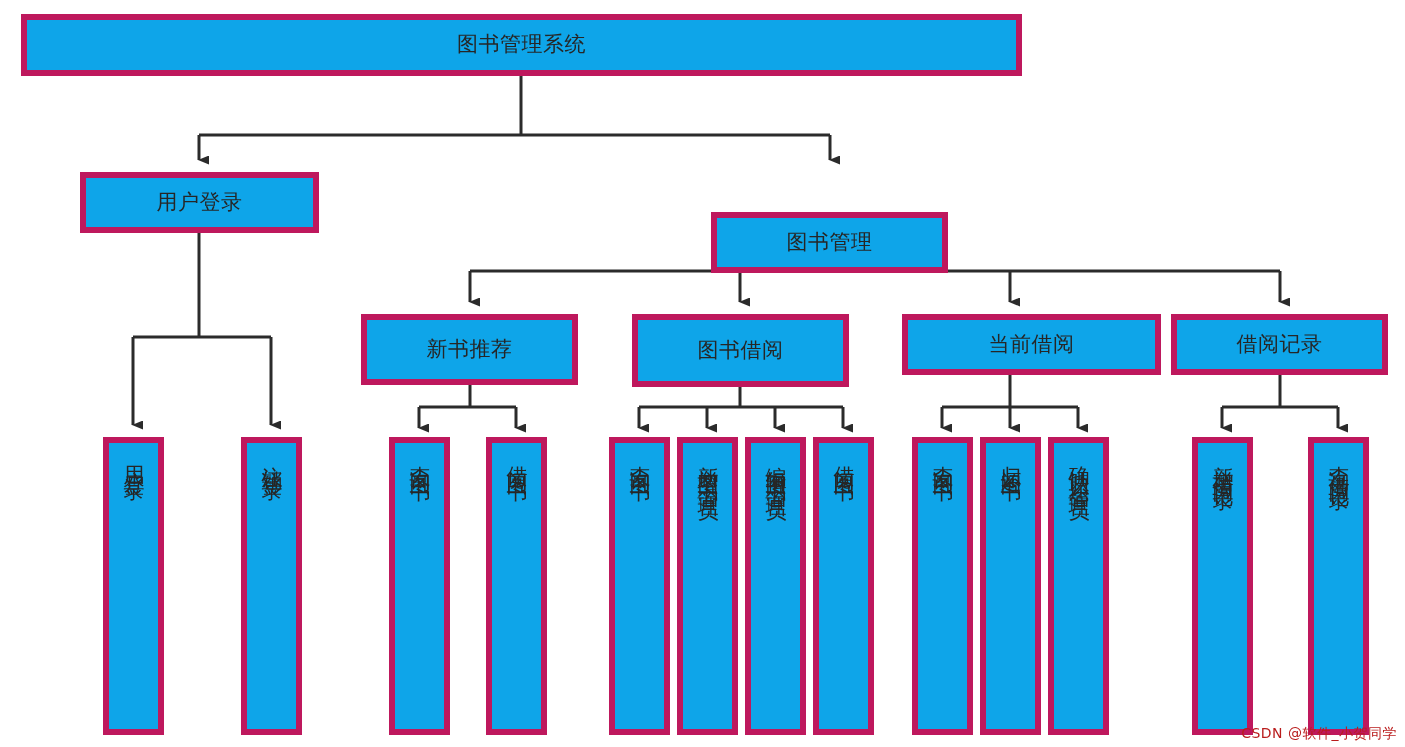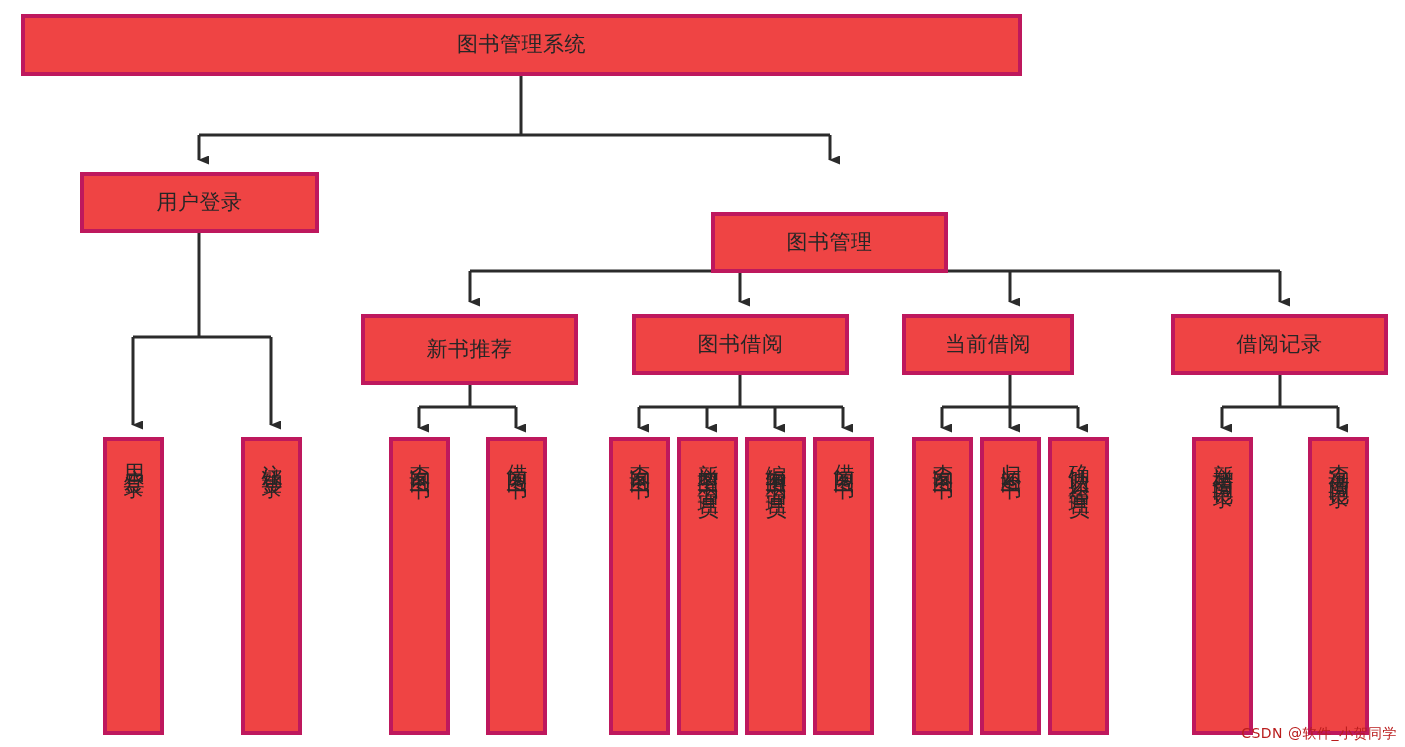--- a/index.html
+++ b/index.html
@@ -22,22 +22,22 @@
   svg.layer {
     position: absolute;
     top: 0;
     left: 0;
     width: 1405px;
     height: 747px;
   }
   .node-box {
     position: absolute;
     box-sizing: border-box;
-    background: #ef4444;
-    border: 4px solid #be185d;
+    background: #0ea5e9;
+    border: 6px solid #be185d;
     display: flex;
     align-items: center;
     justify-content: center;
     overflow: hidden;
   }
   .node-label-h {
     font-size: 21px;
     color: #262626;
     line-height: 1.1;
     letter-spacing: 0.5px;
@@ -138,25 +138,25 @@
   </div>
 
   <div class="node-box" style="left:711px; top:172px; width:237px; height:61px;margin-top:40px;">
     <span class="node-label-h">图书管理</span>
   </div>
 
   <div class="node-box" style="left:361px; top:314px; width:217px; height:71px;">
     <span class="node-label-h">新书推荐</span>
   </div>
 
-  <div class="node-box" style="left:632px; top:314px; width:217px; height:61px;">
+  <div class="node-box" style="left:632px; top:314px; width:217px; height:73px;">
     <span class="node-label-h">图书借阅</span>
   </div>
 
-  <div class="node-box" style="left:902px; top:314px; width:172px; height:61px;">
+  <div class="node-box" style="left:902px; top:314px; width:259px; height:61px;">
     <span class="node-label-h">当前借阅</span>
   </div>
 
   <div class="node-box" style="left:1171px; top:314px; width:217px; height:61px;">
     <span class="node-label-h">借阅记录</span>
   </div>
 
   <div class="node-box vertical vcenter" style="left:103px; top:437px; width:61px; height:298px;">
     <span class="node-label-v">用户登录</span>
   </div>

